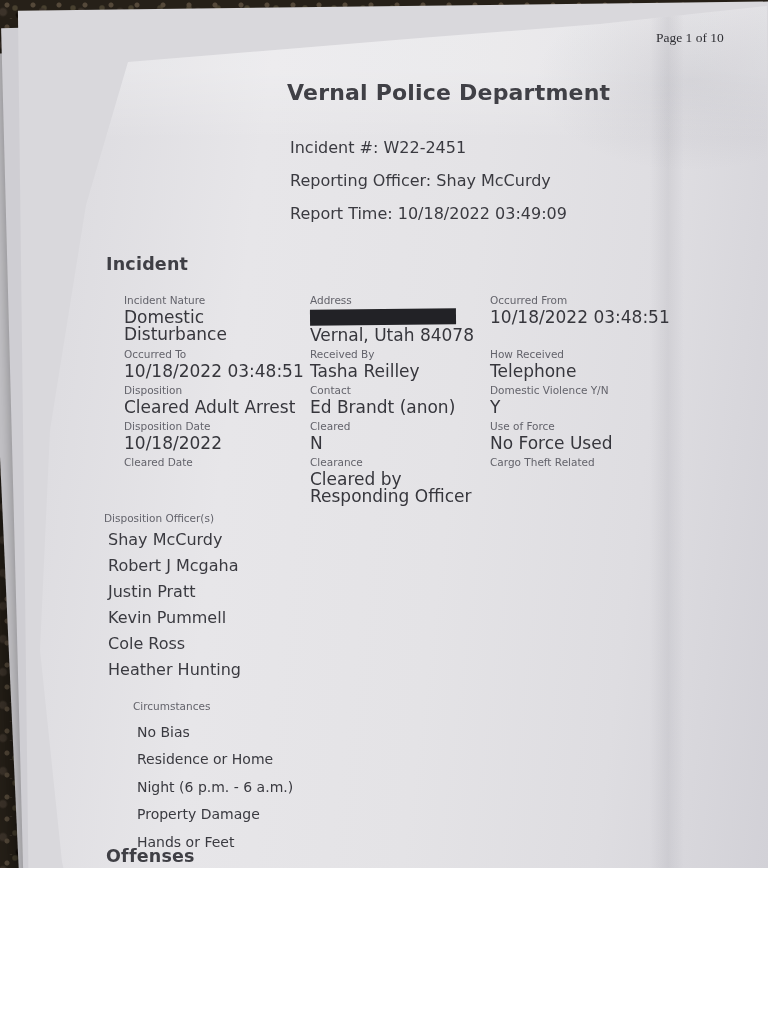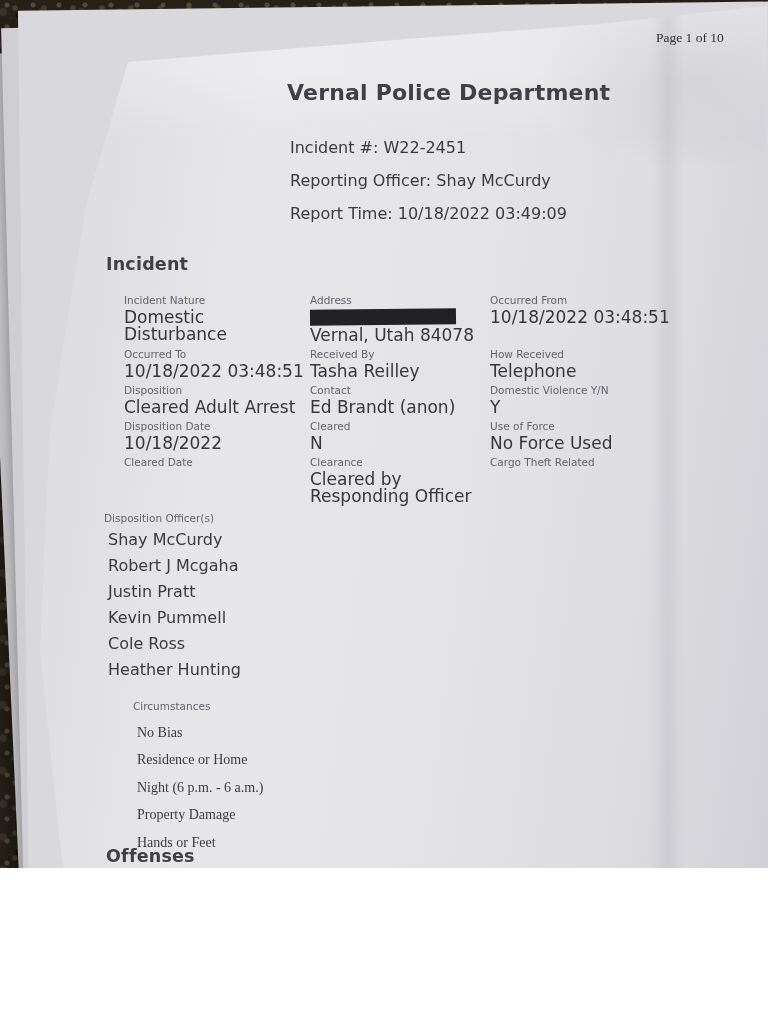--- a/index.html
+++ b/index.html
@@ -41,21 +41,21 @@
   .label{font-size:10.5px;line-height:13px;color:#63636b;}
   .value{font-size:17px;line-height:17px;color:#36363c;margin-top:2px;}
   .redaction{width:146px;height:16px;background:#222226;margin:2px 0 1px;transform:rotate(-.6deg);}
   .officers{position:absolute;left:104px;top:512px;}
   .officers .label{margin-bottom:6px;}
   .officer{font-size:16px;line-height:17px;margin:0 0 9px 4px;}
   .circumstances{position:absolute;left:104px;top:700px;margin-left:29px;}
   .circ-headers{display:flex;margin-top:3px;}
   .code-h{font-weight:bold;font-size:14.5px;width:182px;padding-left:3px;color:#35353b;}
   .comment-h{font-weight:bold;font-size:14.5px;color:#35353b;}
-  .code-item{font-size:14px;line-height:17px;margin:10.5px 0 0 4px;font-family:Liberation Serif, serif;}
+  .code-item{font-size:14px;line-height:17px;margin:10.5px 0 0 4px;}
   .bottom-bar{left:66px;top:973px;width:610px;height:22px;background:#26262b;transform:rotate(-.3deg);}
   .footer-date{left:699px;top:974px;font-size:15px;white-space:nowrap;}
   .handwriting{left:14px;top:930px;transform:rotate(-57deg);font-style:italic;color:#6f6f76;font-size:13px;line-height:14px;letter-spacing:1px;white-space:nowrap;}
   .hw-0{padding-left:14px;} .hw-2{padding-left:2px;}
 </style>
 </head>
 <body>
 
 <div id="stage">
 

